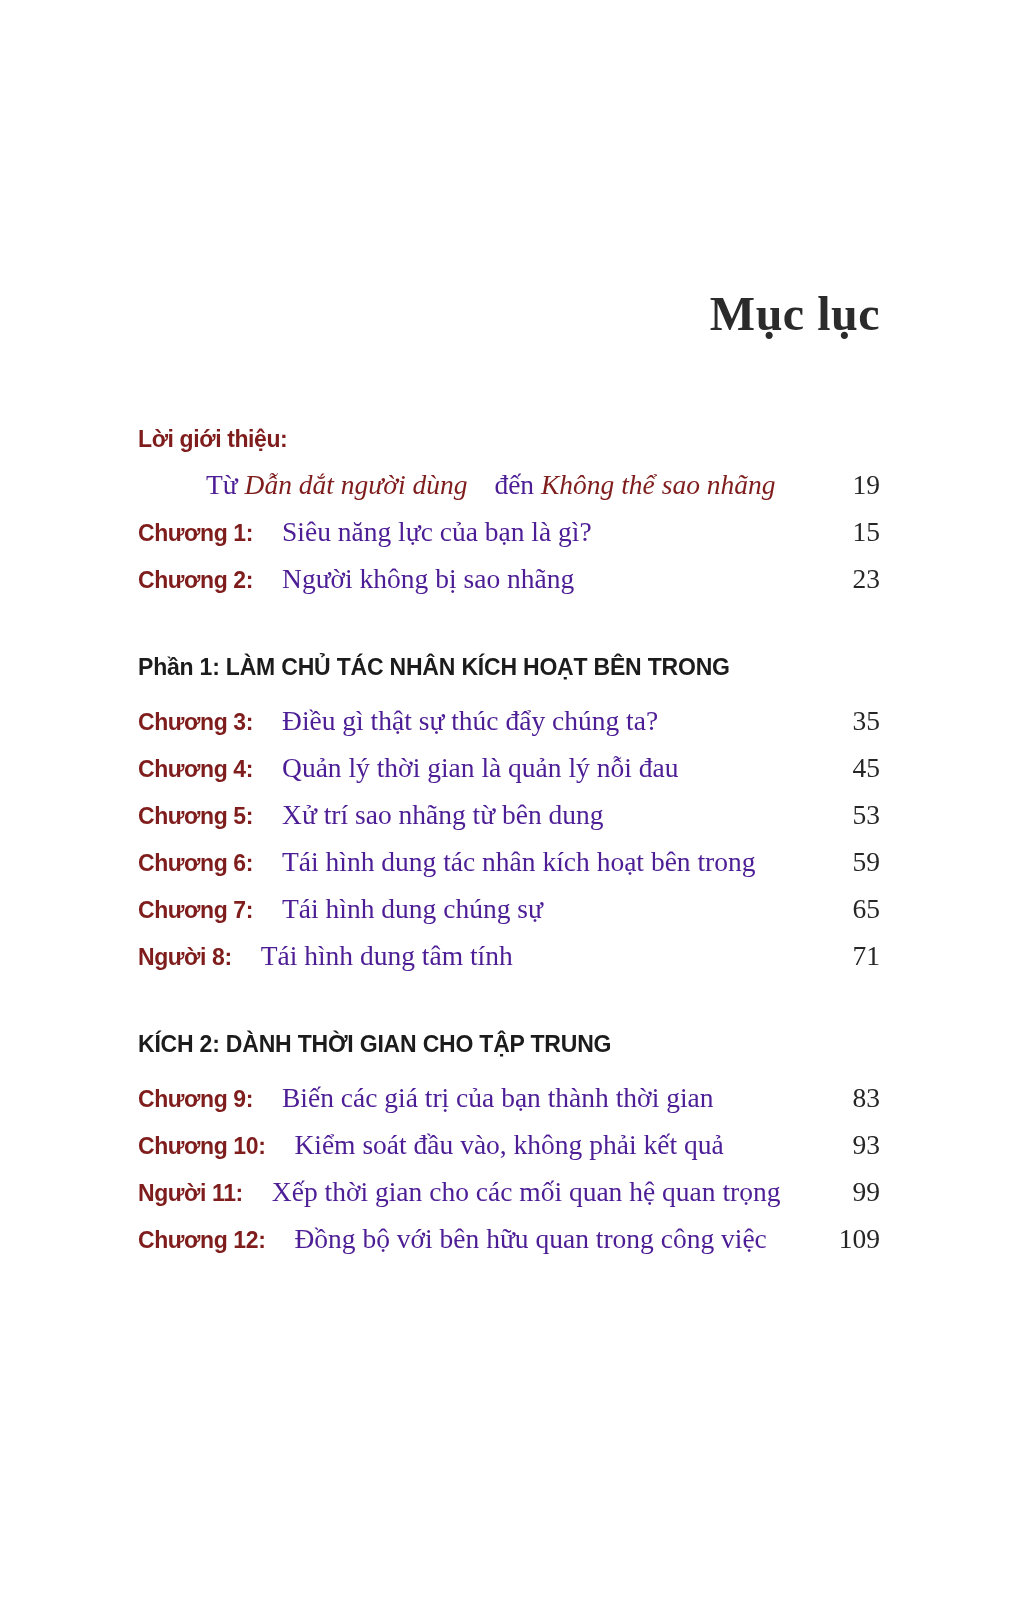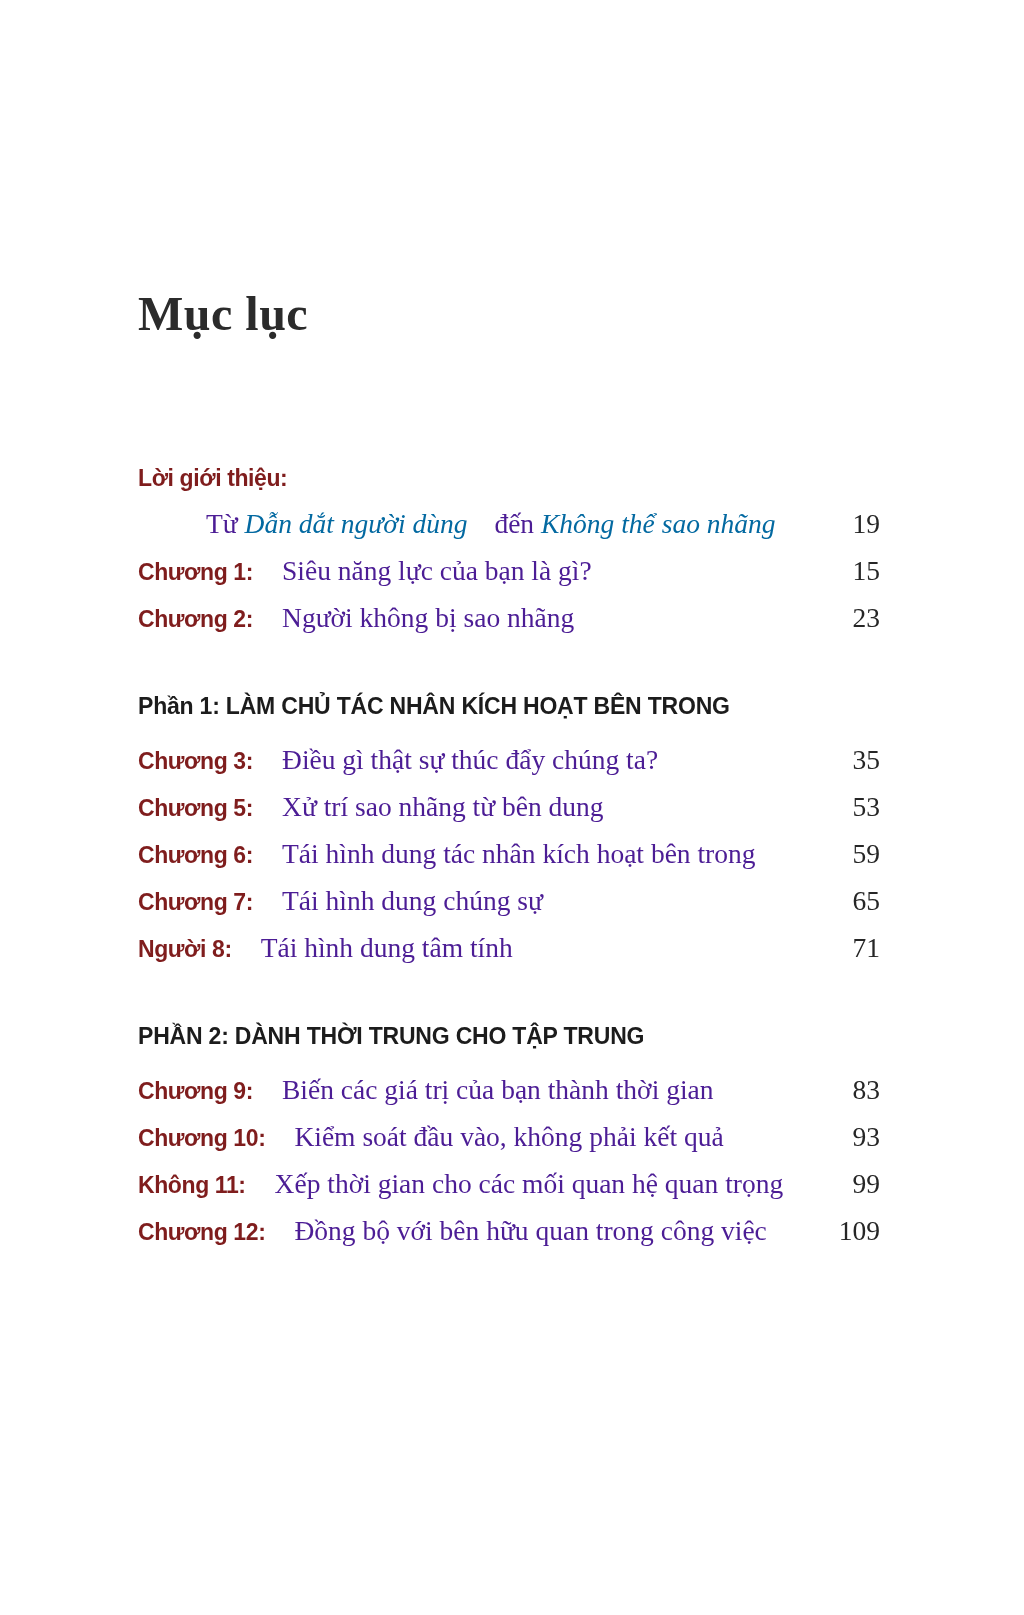--- a/index.html
+++ b/index.html
@@ -13,24 +13,24 @@
   .page {
     width: 1024px;
     height: 1615px;
     padding: 288px 144px 0 138px;
   }
   .title {
     font-family: "Liberation Serif", serif;
     font-weight: 700;
     font-size: 48px;
     line-height: 52px;
-    text-align: left;
+    text-align: right;
     color: #2b2b2b;
     letter-spacing: 0.5px;
-    margin-bottom: 117px;
+    margin-bottom: 78px;
   }
   .toc-row {
     display: flex;
     align-items: baseline;
     line-height: 43px;
     white-space: nowrap;
   }
   .toc-text { flex: 1 1 auto; overflow: hidden; }
   .sub-indent { padding-left: 48px; }
   .chapter-label {
@@ -44,21 +44,21 @@
   .chapter-title, .sub-serif {
     font-family: "Liberation Serif", serif;
     font-size: 27.5px;
     color: #4c1d95;
     margin-left: 20px;
   }
   .sub-italic {
     font-family: "Liberation Serif", serif;
     font-size: 27.5px;
     font-style: italic;
-    color: #0369a1;
+    color: #7f1d1d;
   }
   .page-num {
     font-family: "Liberation Serif", serif;
     font-size: 27.5px;
     color: #262626;
     margin-left: 14px;
     flex: 0 0 auto;
   }
   .section-heading {
     font-family: "Liberation Sans", sans-serif;
@@ -99,48 +99,52 @@
       <span class="page-num">23</span>
     </div>
 
     <h2 class="section-heading">Phần 1: LÀM CHỦ TÁC NHÂN KÍCH HOẠT BÊN TRONG</h2>
 
     <div class="toc-row">
       <span class="toc-text"><span class="chapter-label">Chương 3:</span><span class="chapter-title">Điều gì thật sự thúc đẩy chúng ta?</span></span>
       <span class="page-num">35</span>
     </div>
     <div class="toc-row">
+      <span class="toc-text"><span class="chapter-label">Chương 4:</span><span class="chapter-title">Quản lý thời gian là quản lý nỗi đau</span></span>
+      <span class="page-num">45</span>
+    </div>
+    <div class="toc-row">
       <span class="toc-text"><span class="chapter-label">Chương 5:</span><span class="chapter-title">Xử trí sao nhãng từ bên dung</span></span>
       <span class="page-num">53</span>
     </div>
     <div class="toc-row">
       <span class="toc-text"><span class="chapter-label">Chương 6:</span><span class="chapter-title">Tái hình dung tác nhân kích hoạt bên trong</span></span>
       <span class="page-num">59</span>
     </div>
     <div class="toc-row">
       <span class="toc-text"><span class="chapter-label">Chương 7:</span><span class="chapter-title">Tái hình dung chúng sự</span></span>
       <span class="page-num">65</span>
     </div>
     <div class="toc-row">
       <span class="toc-text"><span class="chapter-label">Người 8:</span><span class="chapter-title">Tái hình dung tâm tính</span></span>
       <span class="page-num">71</span>
     </div>
 
-    <h2 class="section-heading">PHẦN 2: DÀNH THỜI TRUNG CHO TẬP TRUNG</h2>
+    <h2 class="section-heading">KÍCH 2: DÀNH THỜI GIAN CHO TẬP TRUNG</h2>
 
     <div class="toc-row">
       <span class="toc-text"><span class="chapter-label">Chương 9:</span><span class="chapter-title">Biến các giá trị của bạn thành thời gian</span></span>
       <span class="page-num">83</span>
     </div>
     <div class="toc-row">
       <span class="toc-text"><span class="chapter-label">Chương 10:</span><span class="chapter-title">Kiểm soát đầu vào, không phải kết quả</span></span>
       <span class="page-num">93</span>
     </div>
     <div class="toc-row">
-      <span class="toc-text"><span class="chapter-label">Không 11:</span><span class="chapter-title">Xếp thời gian cho các mối quan hệ quan trọng</span></span>
+      <span class="toc-text"><span class="chapter-label">Người 11:</span><span class="chapter-title">Xếp thời gian cho các mối quan hệ quan trọng</span></span>
       <span class="page-num">99</span>
     </div>
     <div class="toc-row">
       <span class="toc-text"><span class="chapter-label">Chương 12:</span><span class="chapter-title">Đồng bộ với bên hữu quan trong công việc</span></span>
       <span class="page-num">109</span>
     </div>
 
   </div>
 </div>
 

